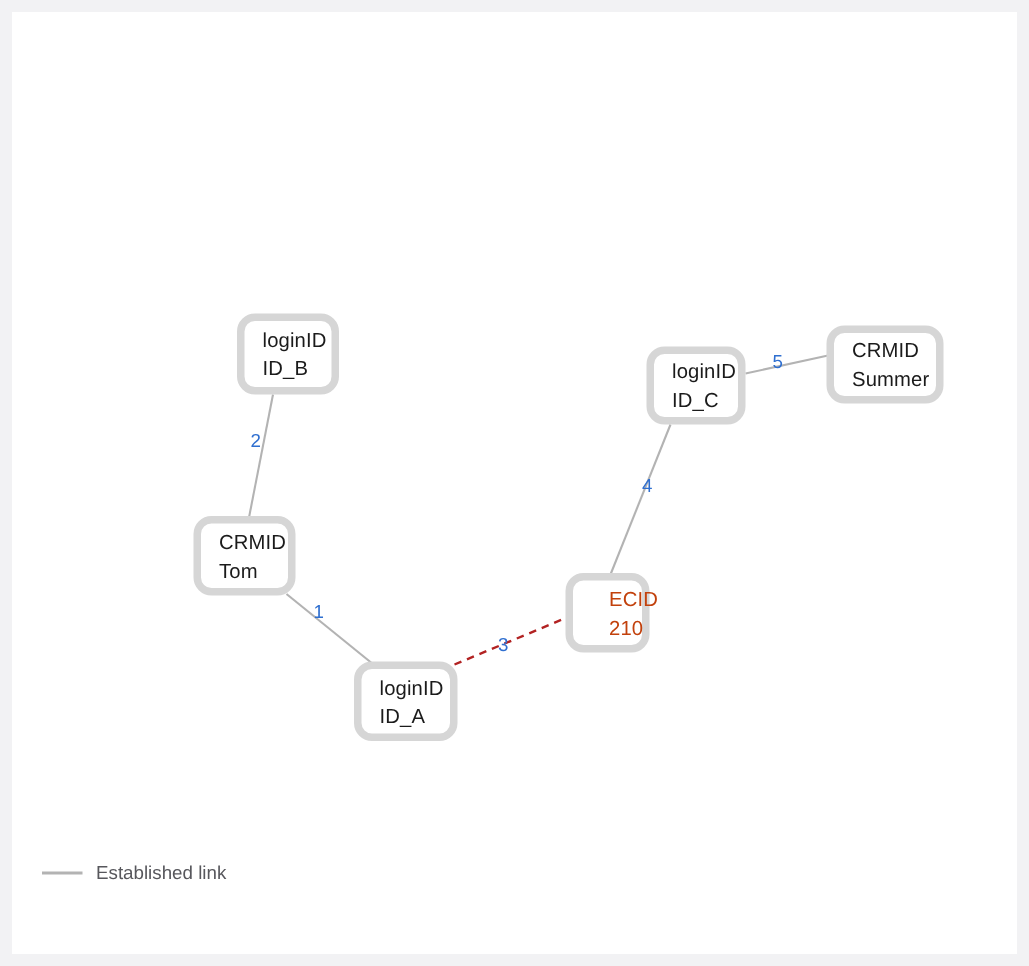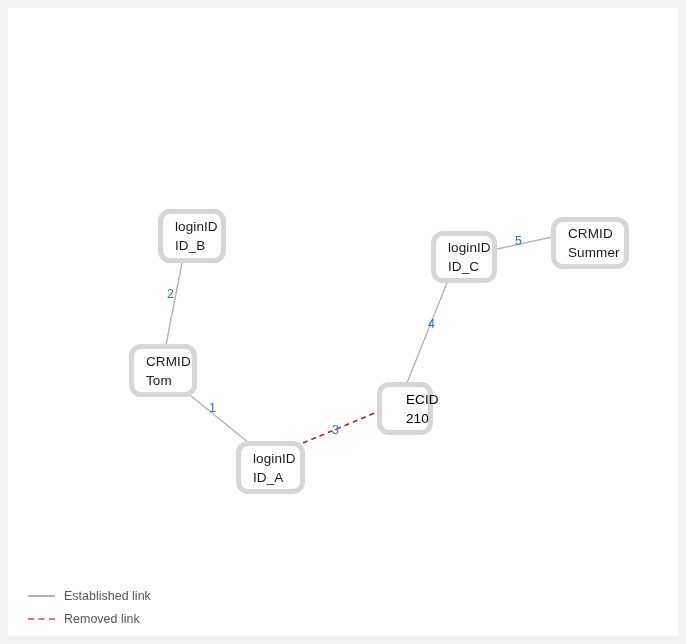--- a/index.html
+++ b/index.html
@@ -50,24 +50,24 @@
   .edge-label {
     position: absolute;
     color: #2f6fd0;
     font-size: 12.5px;
     line-height: 13px;
     font-family: "Liberation Sans", sans-serif;
   }
   #legend {
     position: absolute;
     left: 28px;
-    top: 588px;
+    top: 574px;
     display: flex;
     flex-direction: column;
-    gap: 7px;
+    gap: 17px;
   }
   .legend-row {
     display: flex;
     align-items: center;
     gap: 9px;
     height: 16px;
   }
   .legend-swatch {
     width: 27px;
     height: 0;
@@ -106,21 +106,21 @@
       <span class="node-value">ID_B</span>
     </div>
     <div class="node" style="left: 129px; top: 344px; width: 68px; height: 53px; border-color: rgb(214, 214, 214); color: rgb(27, 27, 27);">
       <span class="node-type">CRMID</span>
       <span class="node-value">Tom</span>
     </div>
     <div class="node" style="left: 236px; top: 441px; width: 69px; height: 53px; border-color: rgb(214, 214, 214); color: rgb(27, 27, 27);">
       <span class="node-type">loginID</span>
       <span class="node-value">ID_A</span>
     </div>
-    <div class="node" style="left: 377px; top: 382px; width: 56px; height: 53px; border-color: rgb(214, 214, 214); color: #000000; padding-left: 24px;">
+    <div class="node" style="left: 377px; top: 382px; width: 56px; height: 53px; border-color: rgb(214, 214, 214); color: #c2410c; padding-left: 24px;">
       <span class="node-type">ECID</span>
       <span class="node-value">210</span>
     </div>
     <div class="node" style="left: 431px; top: 231px; width: 66px; height: 52px; border-color: rgb(214, 214, 214); color: rgb(27, 27, 27);">
       <span class="node-type">loginID</span>
       <span class="node-value">ID_C</span>
     </div>
     <div class="node" style="left: 551px; top: 217px; width: 78px; height: 52px; border-color: rgb(214, 214, 214); color: rgb(27, 27, 27);">
       <span class="node-type">CRMID</span>
       <span class="node-value">Summer</span>
@@ -132,17 +132,13 @@
     <div class="edge-label" style="left: 332px; top: 424px; color: rgb(47, 111, 208);">3</div>
     <div class="edge-label" style="left: 428px; top: 318px; color: rgb(47, 111, 208);">4</div>
     <div class="edge-label" style="left: 515px; top: 235px; color: rgb(47, 111, 208);">5</div>
   </div>
 
 <div id="legend">
     <div class="legend-row">
       <span class="legend-swatch solid"></span>
       <span class="legend-label" style="color: rgb(87, 87, 92);">Established link</span>
     </div>
-    <div class="legend-row">
-      <span class="legend-swatch dashed"></span>
-      <span class="legend-label" style="color: rgb(87, 87, 92);">Removed link</span>
-    </div>
   </div>
 
 </body></html>

